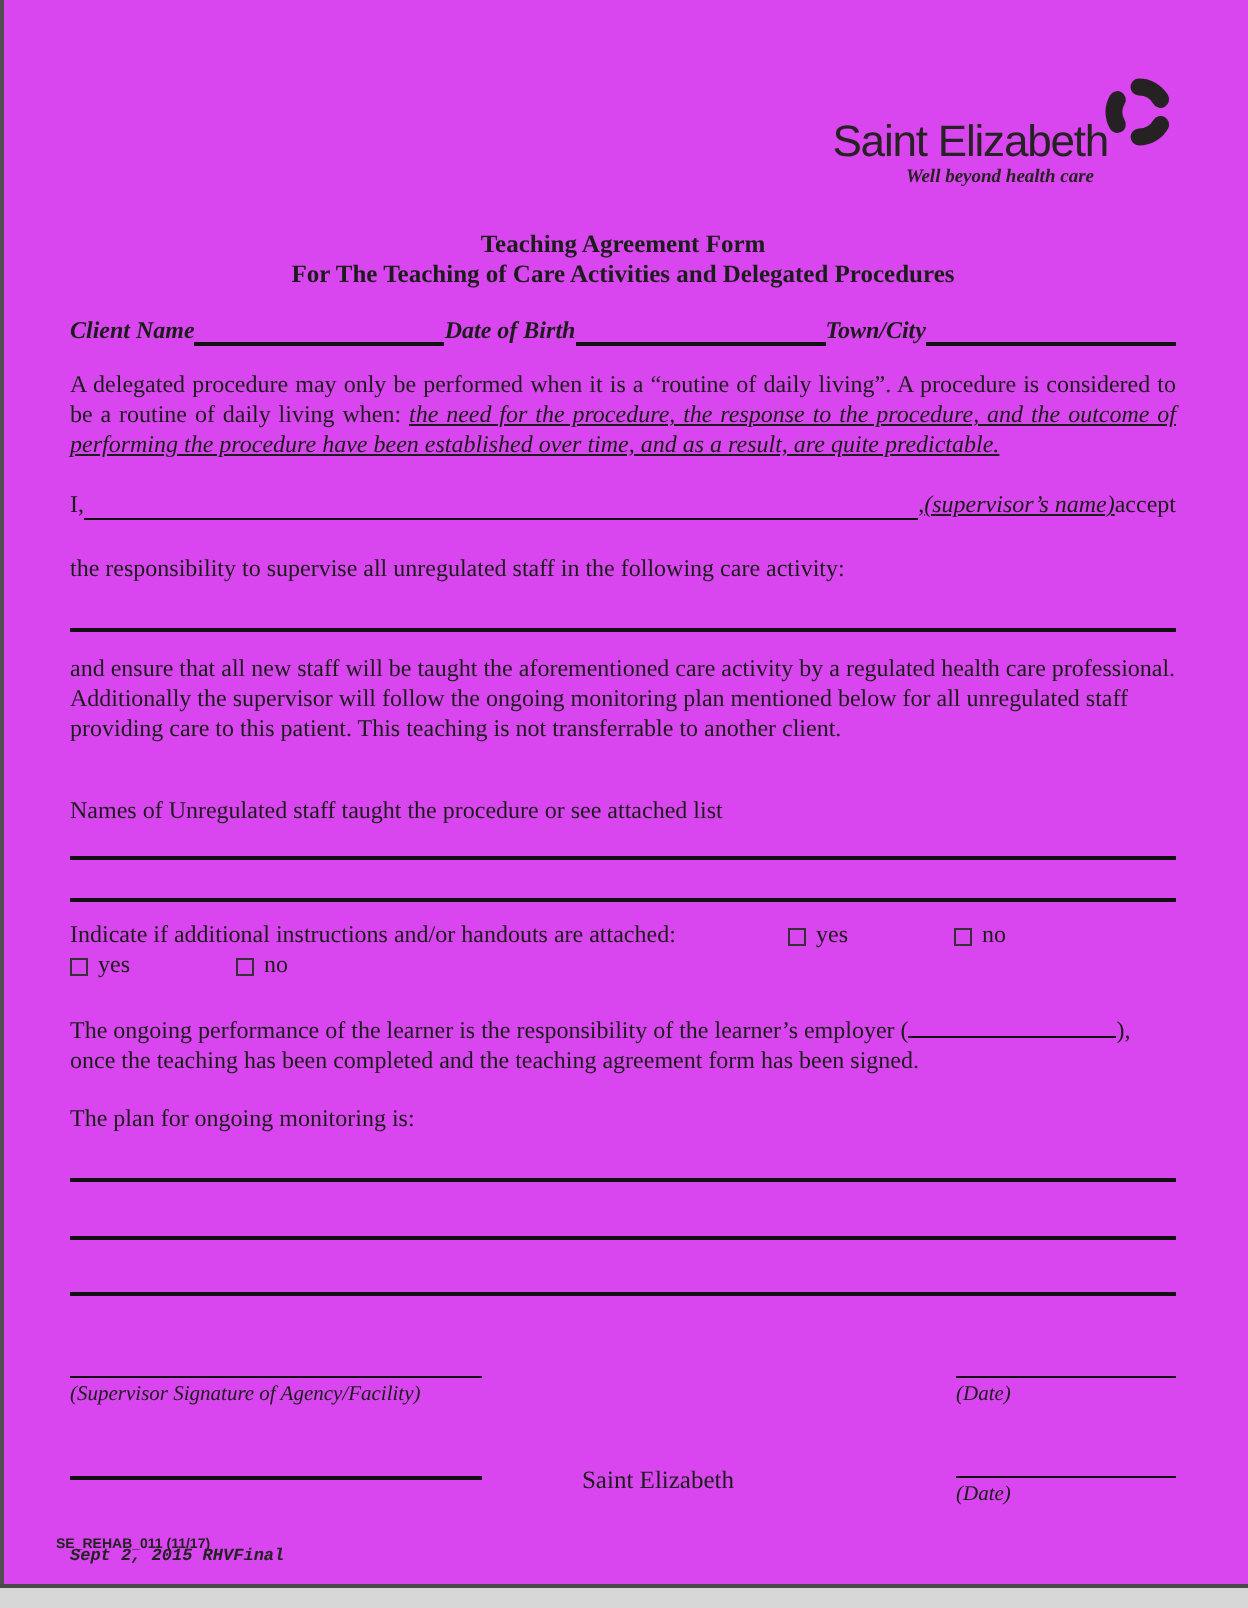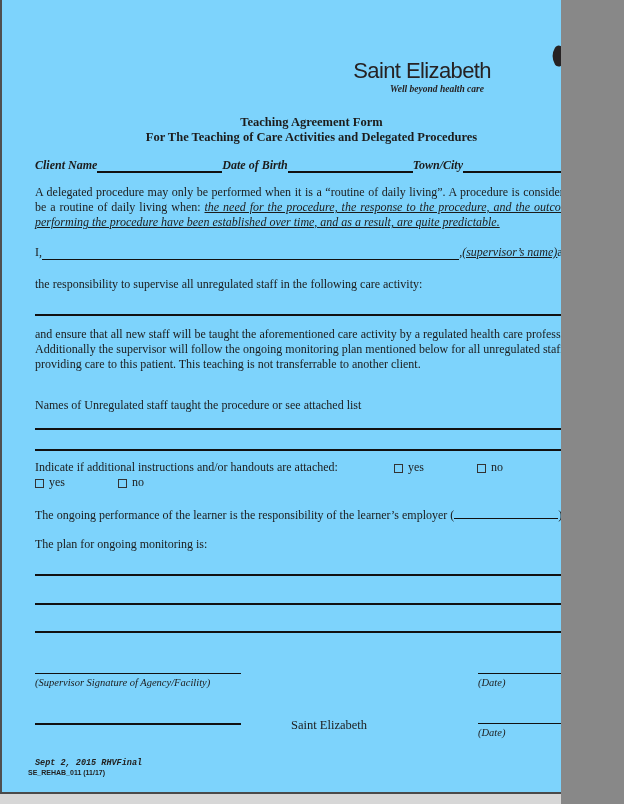--- a/index.html
+++ b/index.html
@@ -1,19 +1,19 @@
 <!DOCTYPE html>
 <html><head>
 <meta charset="utf-8">
 <style>
   html,body{margin:0;padding:0;background:#888;}
   .page{
     position:relative;
-    width:561px;height:804px;
-    background:#7dd3fc;
+    width:624px;height:804px;
+    background:#d946ef;
     font-family:"Liberation Serif", serif;
     color:#1c1c1c;
     overflow:hidden;
   }
   
   .scan-left-bar{position:absolute;left:0;top:0;width:2px;height:794px;background:#4f4f4f;}
   .scan-bottom-line{position:absolute;left:0;top:792px;width:100%;height:2px;background:#4a4a4a;}
   .scan-bottom-strip{position:absolute;left:0;top:794px;width:100%;height:10px;background:#d7d7d7;}
 
   
@@ -156,21 +156,21 @@
           <span class="box"></span>
           <span>yes</span>
         </span>
         <span class="check-opt">
           <span class="box"></span>
           <span>no</span>
         </span>
       </div>
     </div>
 
-    <p class="employer"><span>The ongoing performance of the learner is the responsibility of the learner’s employer (</span><span class="inline-blank"></span><span>),</span><br></p>
+    <p class="employer"><span>The ongoing performance of the learner is the responsibility of the learner’s employer (</span><span class="inline-blank"></span><span>),</span><br><span>once the teaching has been completed and the teaching agreement form has been signed.</span></p>
 
     <p class="monitor-label">The plan for ongoing monitoring is:</p>
     <div class="rule rule-m1"></div>
     <div class="rule rule-m2"></div>
     <div class="rule rule-m3"></div>
 
     <div class="sig-row">
       <div class="sig-col1">
         <div class="sig-line"></div>
         <div class="sig-label">(Supervisor Signature of Agency/Facility)</div>

